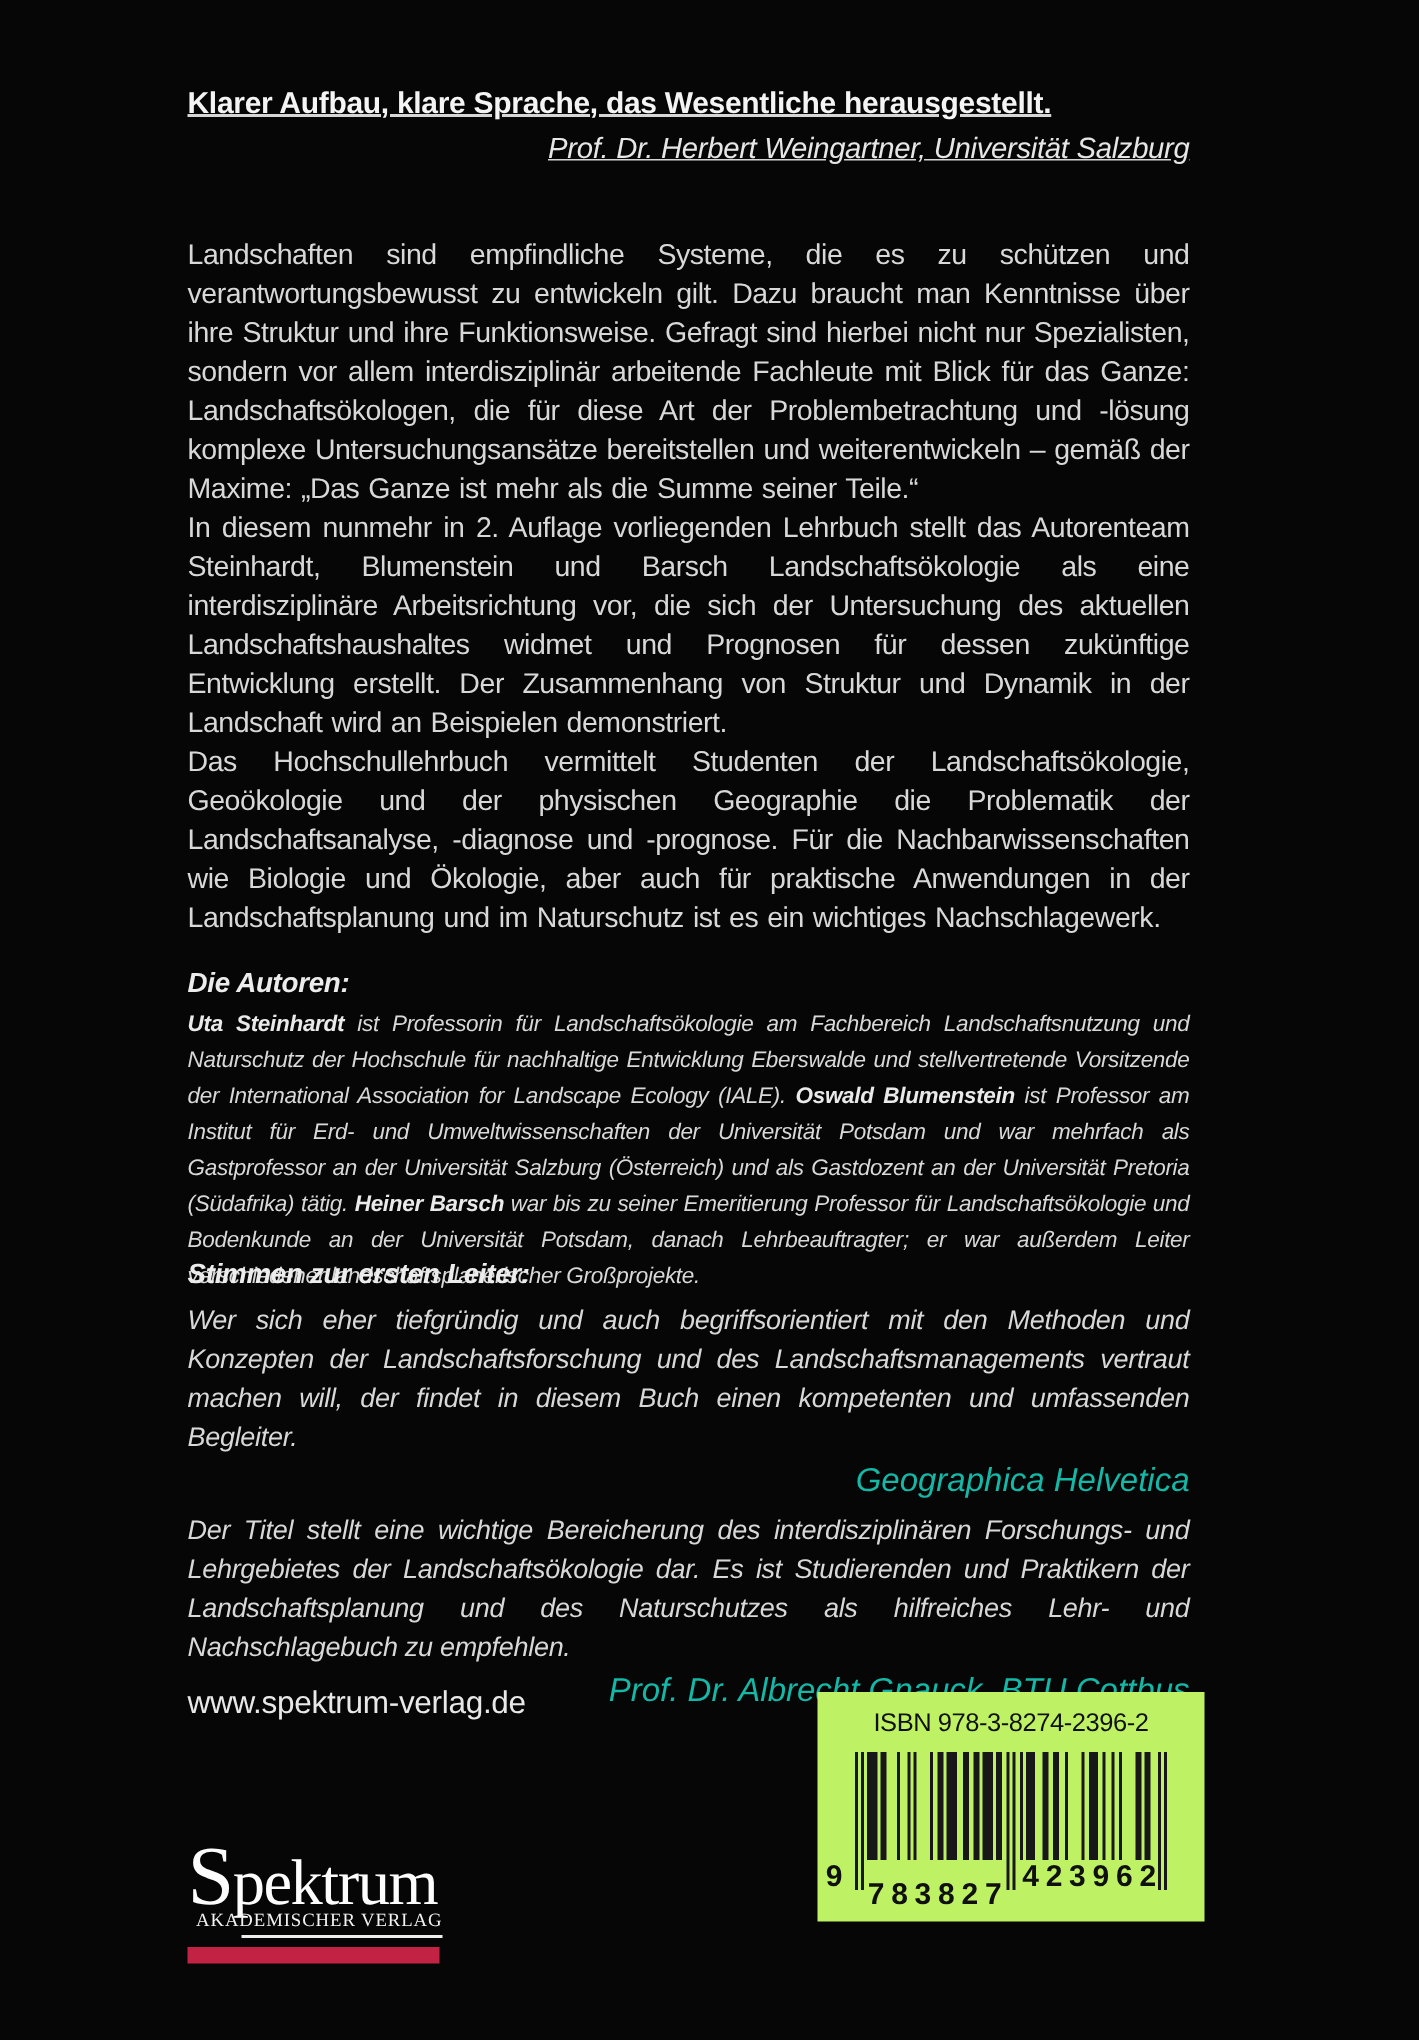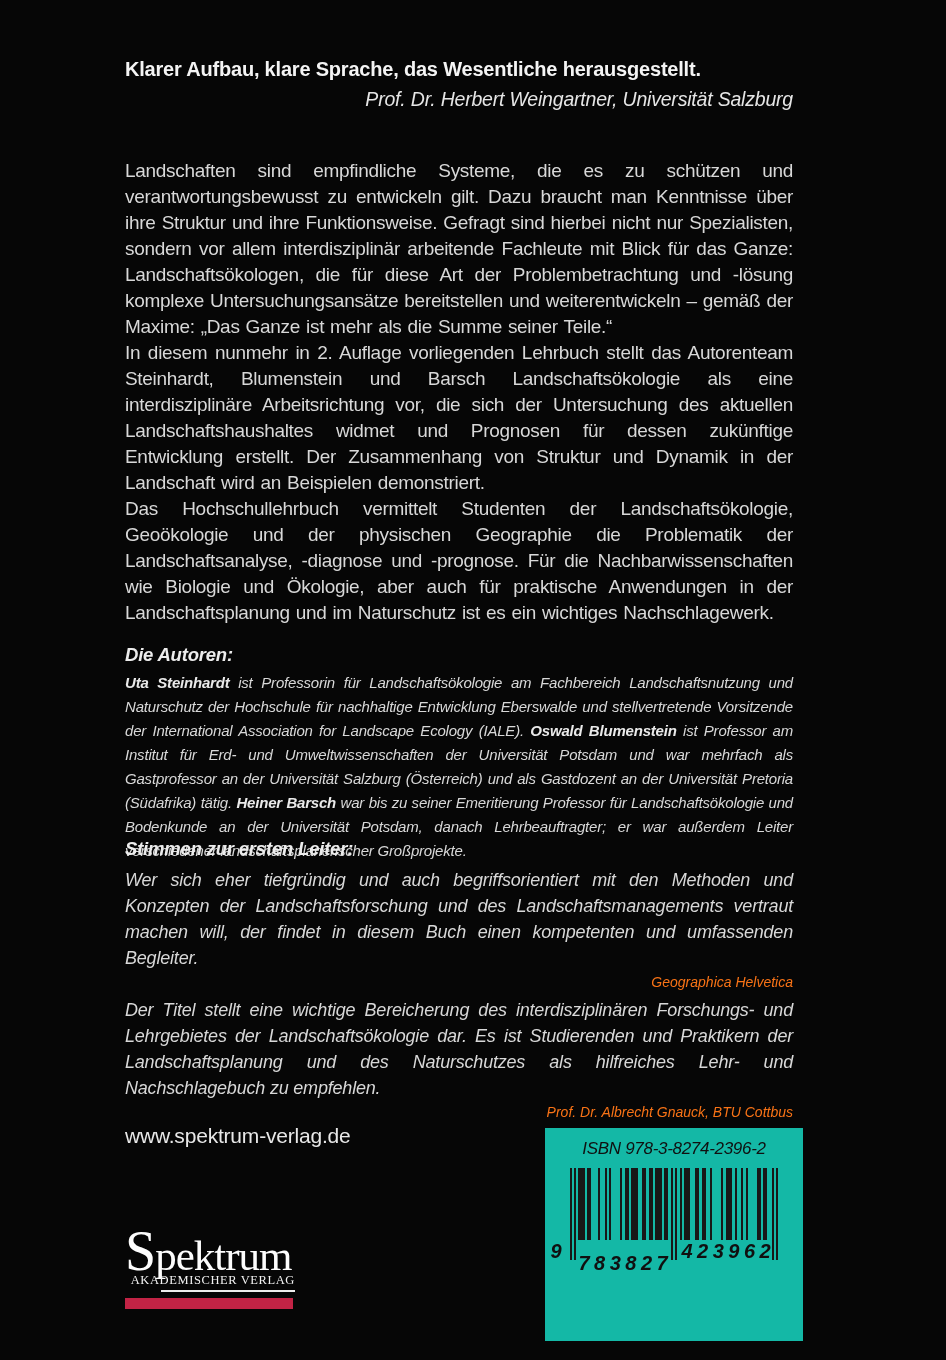--- a/index.html
+++ b/index.html
@@ -8,21 +8,21 @@
     width:946px;height:1360px;
     background:#060606;
     overflow:hidden;
     font-family:"Liberation Sans",sans-serif;
     color:#d6d6d6;
   }
   .abs{position:absolute;}
   .col{left:125px;width:668px;}
 
   
-  .head{top:58px;}
+  .head{top:58px;text-decoration:underline;}
   .head-line{
     font-size:20px;font-weight:bold;color:#f4f4f4;
     letter-spacing:-0.2px;
   }
   .head-attr{
     margin-top:7px;text-align:right;font-style:italic;
     font-size:19.5px;color:#e6e6e6;letter-spacing:-0.2px;
   }
 
   
@@ -48,31 +48,30 @@
 
   
   .reviews{top:838px;}
   .reviews p{
     margin:7px 0 0 0;font-style:italic;
     font-size:18px;line-height:26px;text-align:justify;
     letter-spacing:-0.2px;color:#d8d8d8;
   }
   .review-src{
     margin-top:3px;text-align:right;font-style:italic;
-    font-size:14px;color:#f97316;
+    font-size:22px;color:#14b8a6;
   }
   .reviews .q2{}
 
   
   .url{left:125px;top:1124px;font-size:21px;color:#e8e8e8;letter-spacing:-0.2px;}
 
   .isbn-box{
-    left:545px;top:1128px;width:258px;height:213px;
-    background:#14b8a6;
-    font-style:italic;
+    left:545px;top:1128px;width:258px;height:153px;
+    background:#bef264;
   }
   .isbn-label{
     margin-top:11px;text-align:center;
     font-size:17px;color:#101010;letter-spacing:-0.3px;
   }
   .barcode{
     position:relative;width:209px;height:92px;
     margin:9px auto 0 auto;
   }
   .bar{position:absolute;top:0;height:72px;background:#181818;}

